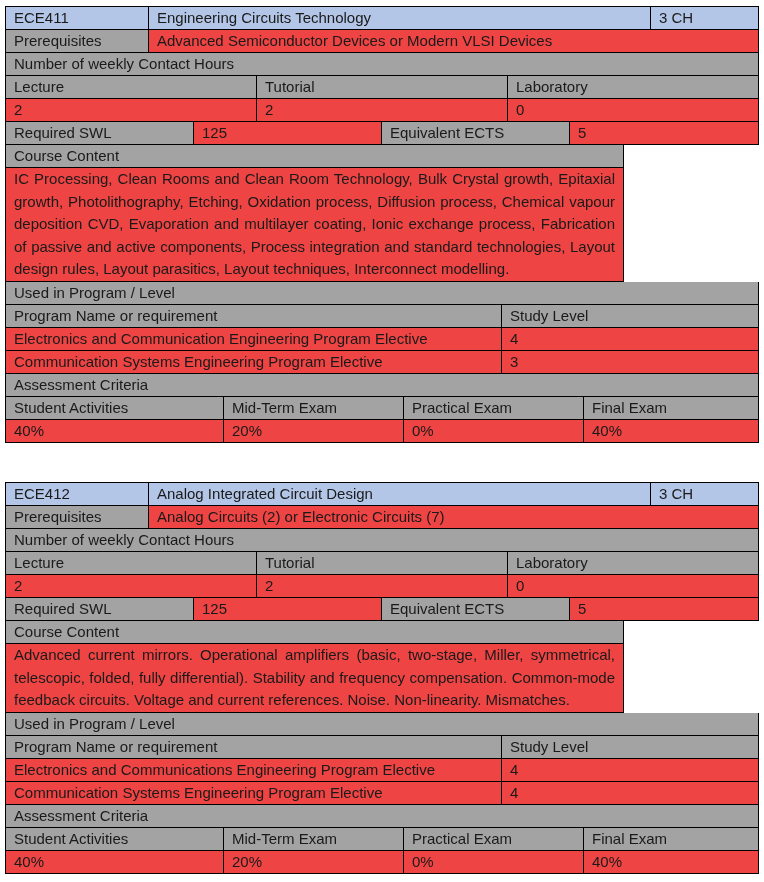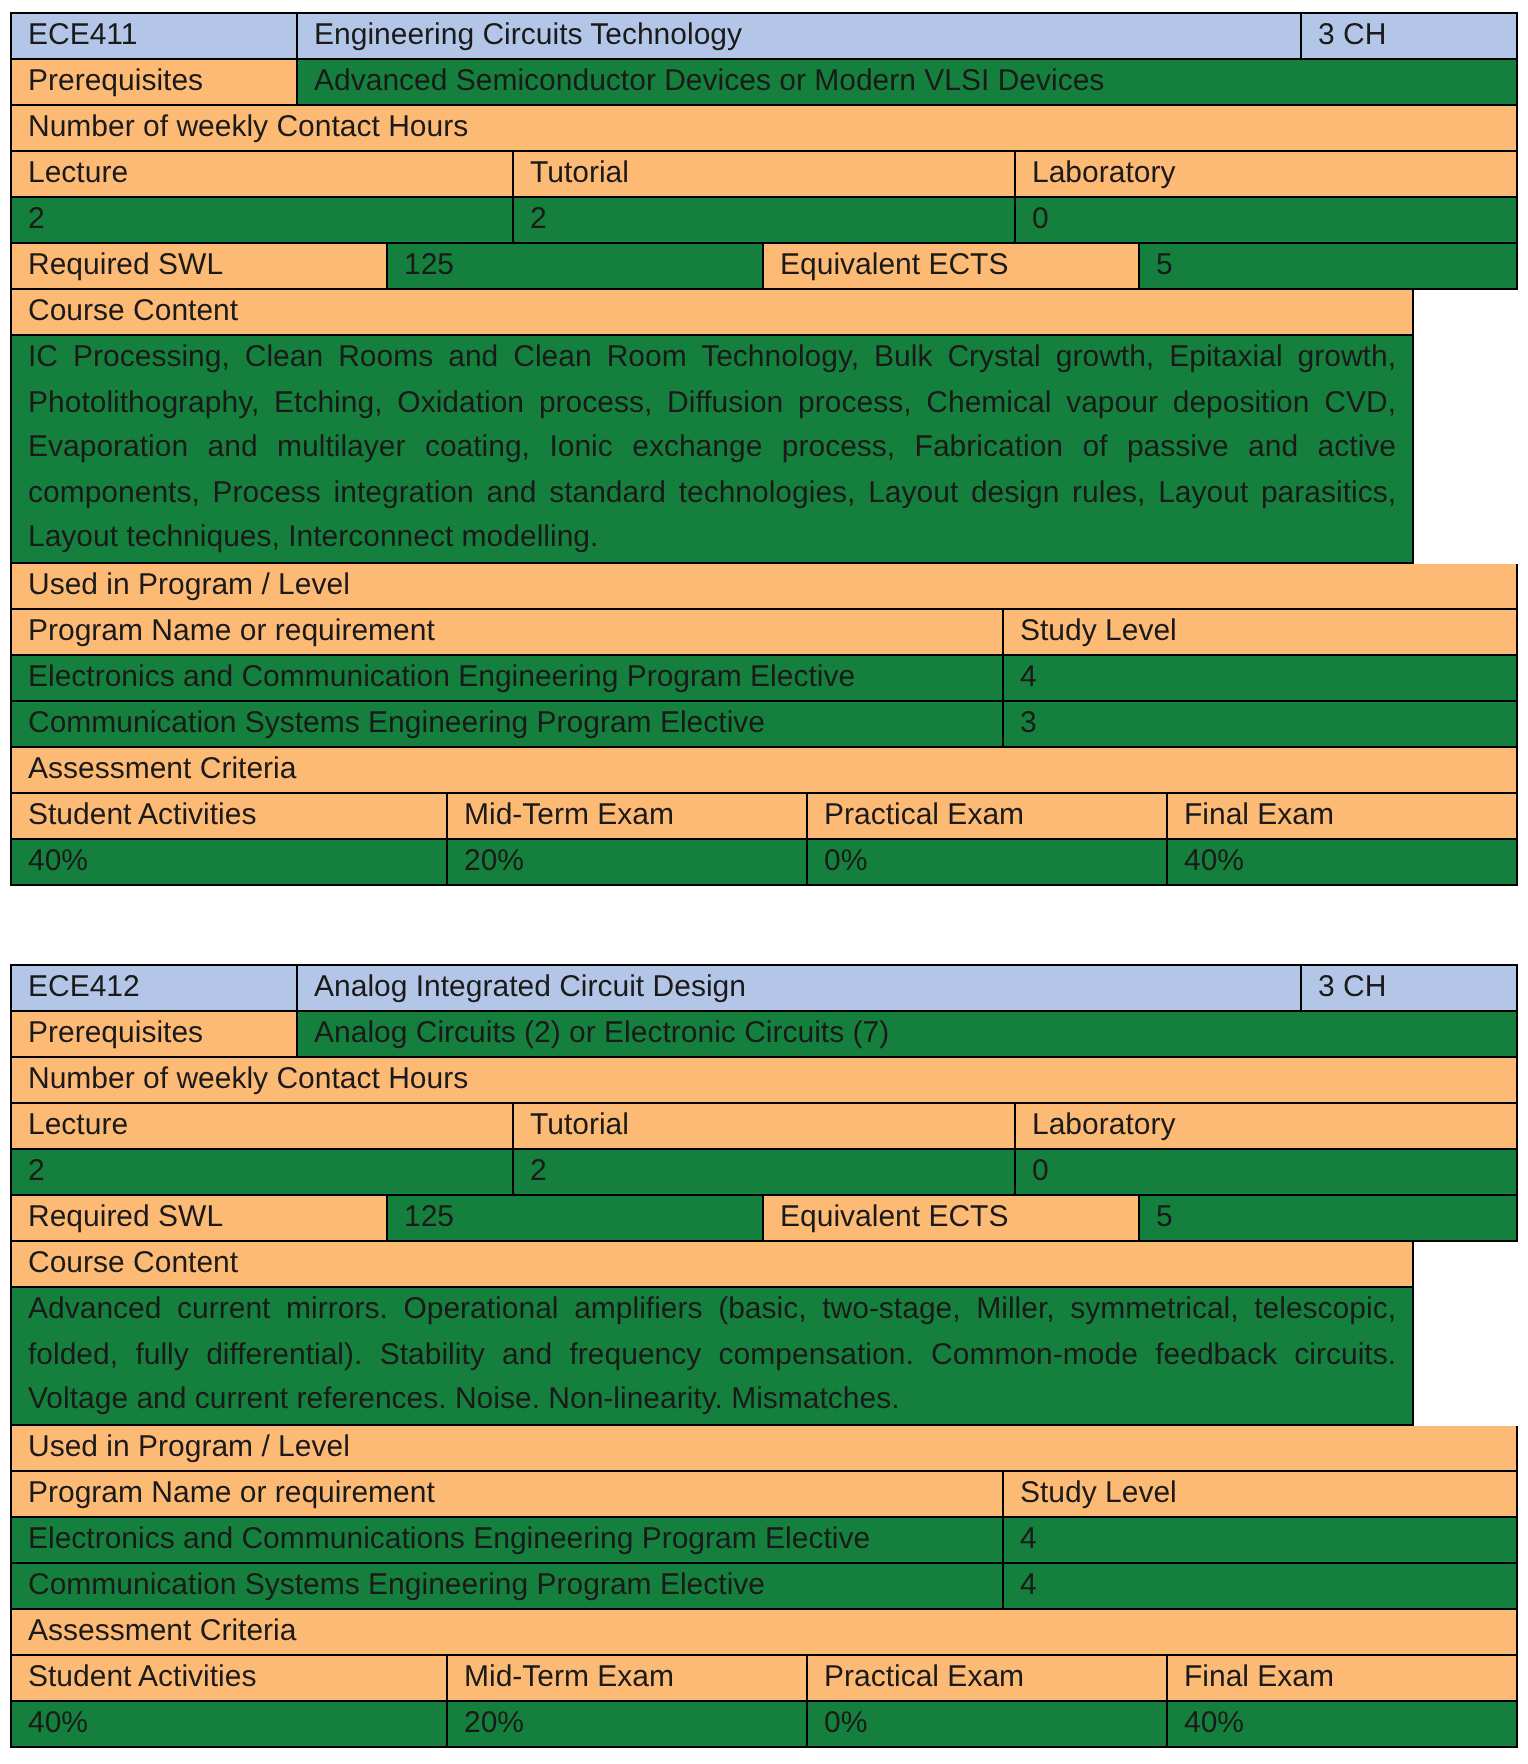--- a/index.html
+++ b/index.html
@@ -1,26 +1,26 @@
 <!DOCTYPE html>
 <html><head>
 <meta charset="utf-8">
 <style>
   html, body { margin: 0; padding: 0; background: #ffffff; }
   body { width: 764px; height: 882px; position: relative; overflow: hidden;
          font-family: "Liberation Sans", sans-serif; font-size: 15px; color: #1a1a1a; }
   .course { position: absolute; left: 5px; width: 753px; }
   #course-0 { top: 6px; }
   #course-1 { top: 482px; }
-  table { border-collapse: collapse; width: 702px; table-layout: fixed; }
+  table { border-collapse: collapse; width: 619px; table-layout: fixed; }
   td { border: 1px solid #000; padding: 0 8px; height: 22px; line-height: 22px;
        white-space: nowrap; overflow: hidden; }
   .blue { background: #b4c6e7; }
-  .green { background: #fdba74; }
-  .white { background: #15803d; }
+  .green { background: #a3a3a3; }
+  .white { background: #ef4444; }
   .center { }
   td.content { white-space: normal; text-align: justify; line-height: 22.5px;
                padding: 0 8px; height: auto; margin-top: 15px; }
   table + table td { border-top: none; }
 </style>
 </head>
 <body>
 
 <div class="course" id="course-0">
   <table>

